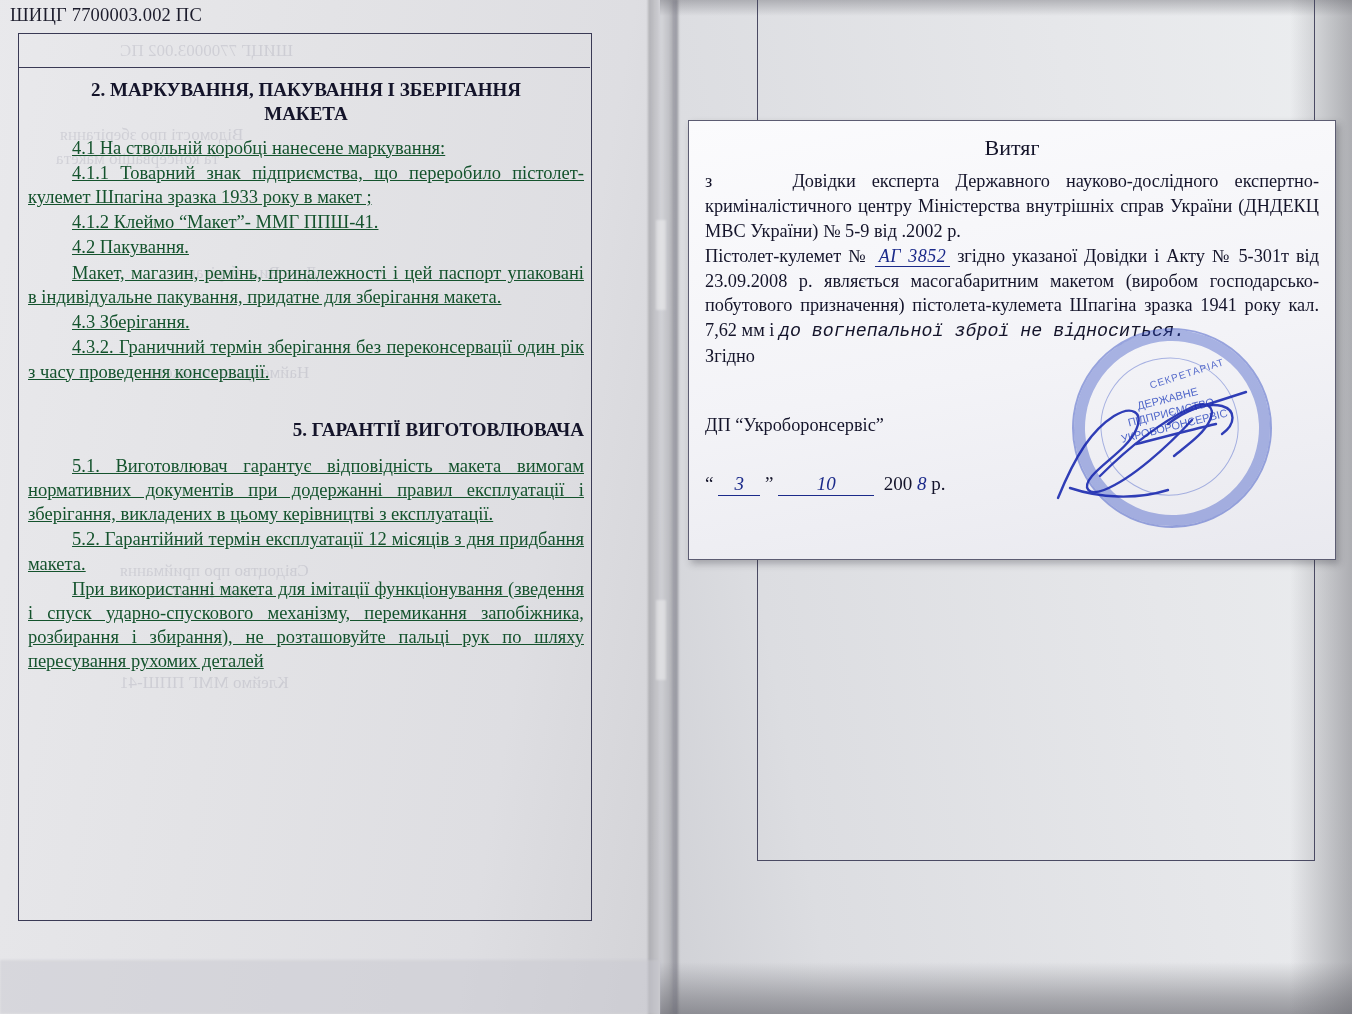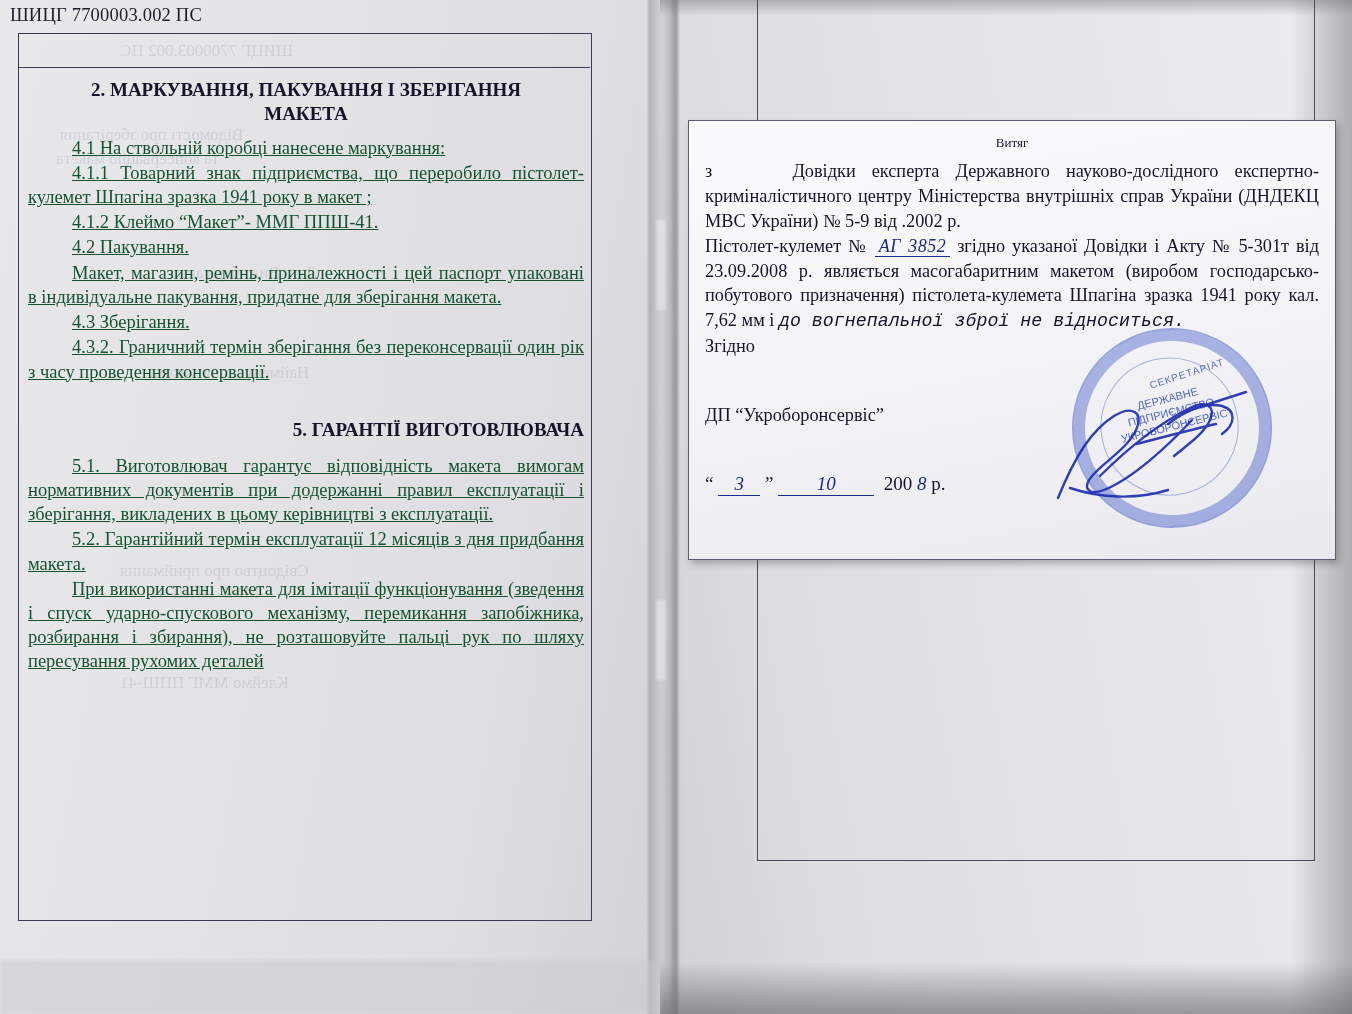--- a/index.html
+++ b/index.html
@@ -168,21 +168,21 @@
   }
   .slip-inner {
     position: absolute;
     left: 16px;
     top: 14px;
     width: 614px;
     color: #14142a;
   }
   .slip-title {
     text-align: center;
-    font-size: 13px;
+    font-size: 22px;
     margin: 0 0 8px 0;
   }
   .slip p {
     margin: 0;
     font-size: 18.3px;
     line-height: 1.36;
     text-align: justify;
   }
   .slip p.hang { text-indent: 0; }
   .ital { font-style: italic; font-family: Liberation Mono, monospace; }
@@ -312,21 +312,21 @@
   <div class="code-box"></div>
   <div class="code-text">ШИЦГ 7700003.002 ПС</div>
 
   <div class="content">
     <div class="h-center">
       <div>2. МАРКУВАННЯ, ПАКУВАННЯ І ЗБЕРІГАННЯ</div>
       <div>МАКЕТА</div>
     </div>
 
     <p class="t">4.1 На ствольній коробці нанесене маркування:</p>
-    <p class="t">4.1.1 Товарний знак підприємства, що переробило пістолет-кулемет Шпагіна зразка 1941 року в макет ;</p>
+    <p class="t">4.1.1 Товарний знак підприємства, що переробило пістолет-кулемет Шпагіна зразка 1933 року в макет ;</p>
     <p class="t">4.1.2 Клеймо “Макет”- ММГ ППШ-41.</p>
     <p class="t">4.2 Пакування.</p>
     <p class="t">Макет, магазин, ремінь, приналежності і цей паспорт упаковані в індивідуальне пакування, придатне для зберігання макета.</p>
     <p class="t">4.3 Зберігання.</p>
     <p class="t">4.3.2. Граничний термін зберігання без переконсервації один рік з часу проведення консервації.</p>
 
     <div class="h-center2">5. ГАРАНТІЇ ВИГОТОВЛЮВАЧА</div>
 
     <p class="t">5.1. Виготовлювач гарантує відповідність макета вимогам нормативних документів при додержанні правил експлуатації і зберігання, викладених в цьому керівництві з експлуатації.</p>
     <p class="t">5.2. Гарантійний термін експлуатації 12 місяців з дня придбання макета.</p>

